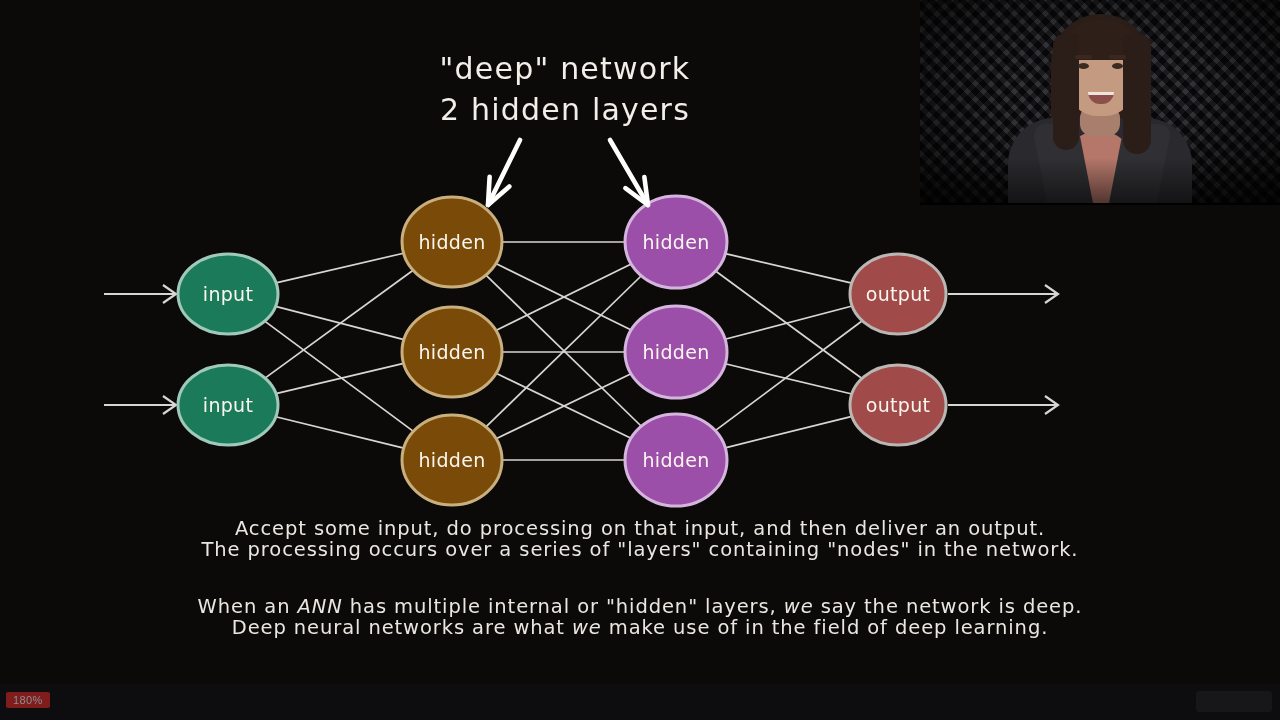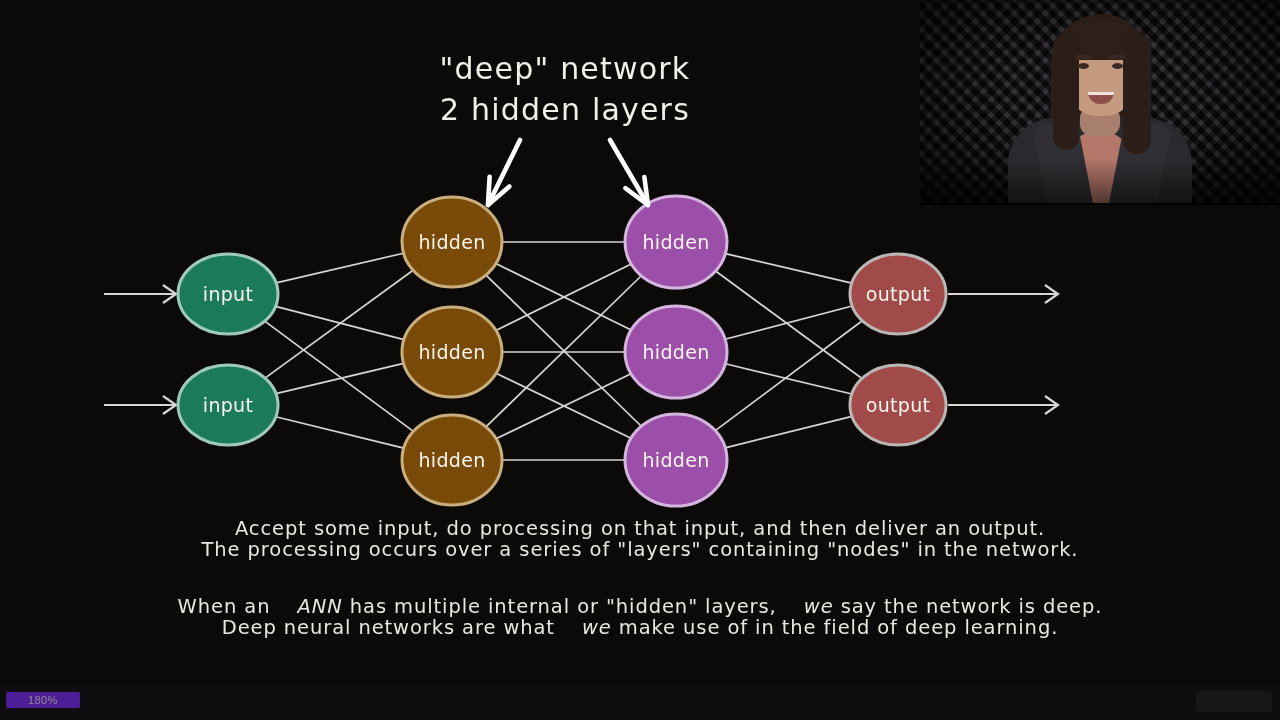--- a/index.html
+++ b/index.html
@@ -87,21 +87,21 @@
     text-align: center;
     color: #eae7e1;
     font-family: "DejaVu Sans", sans-serif;
     font-size: 19.5px;
     line-height: 21px;
     letter-spacing: 0.9px;
     white-space: pre-line;
   }
   #caption-1 { top: 518px; }
   #caption-2 { top: 596px; }
-  .caption-block em { font-style: italic; margin-left: 20px; }
+  .caption-block em { font-style: italic; }
 
   
   #webcam {
     position: absolute;
     right: 0;
     top: 0;
     width: 360px;
     height: 203px;
     overflow: hidden;
     background: #15151a;
@@ -220,22 +220,22 @@
     left: 0;
     bottom: 0;
     width: 1280px;
     height: 36px;
     background: #0d0d0f;
   }
   #zoom-badge {
     position: absolute;
     left: 6px;
     top: 8px;
-    padding: 2px 22px;
-    background: #4c1d95;
+    padding: 2px 7px;
+    background: #7f1d1d;
     color: #8d8d92;
     font-family: "Liberation Sans", sans-serif;
     font-size: 11px;
     border-radius: 2px;
     letter-spacing: 0.4px;
   }
   #hint-badge {
     position: absolute;
     right: 8px;
     top: 7px;

